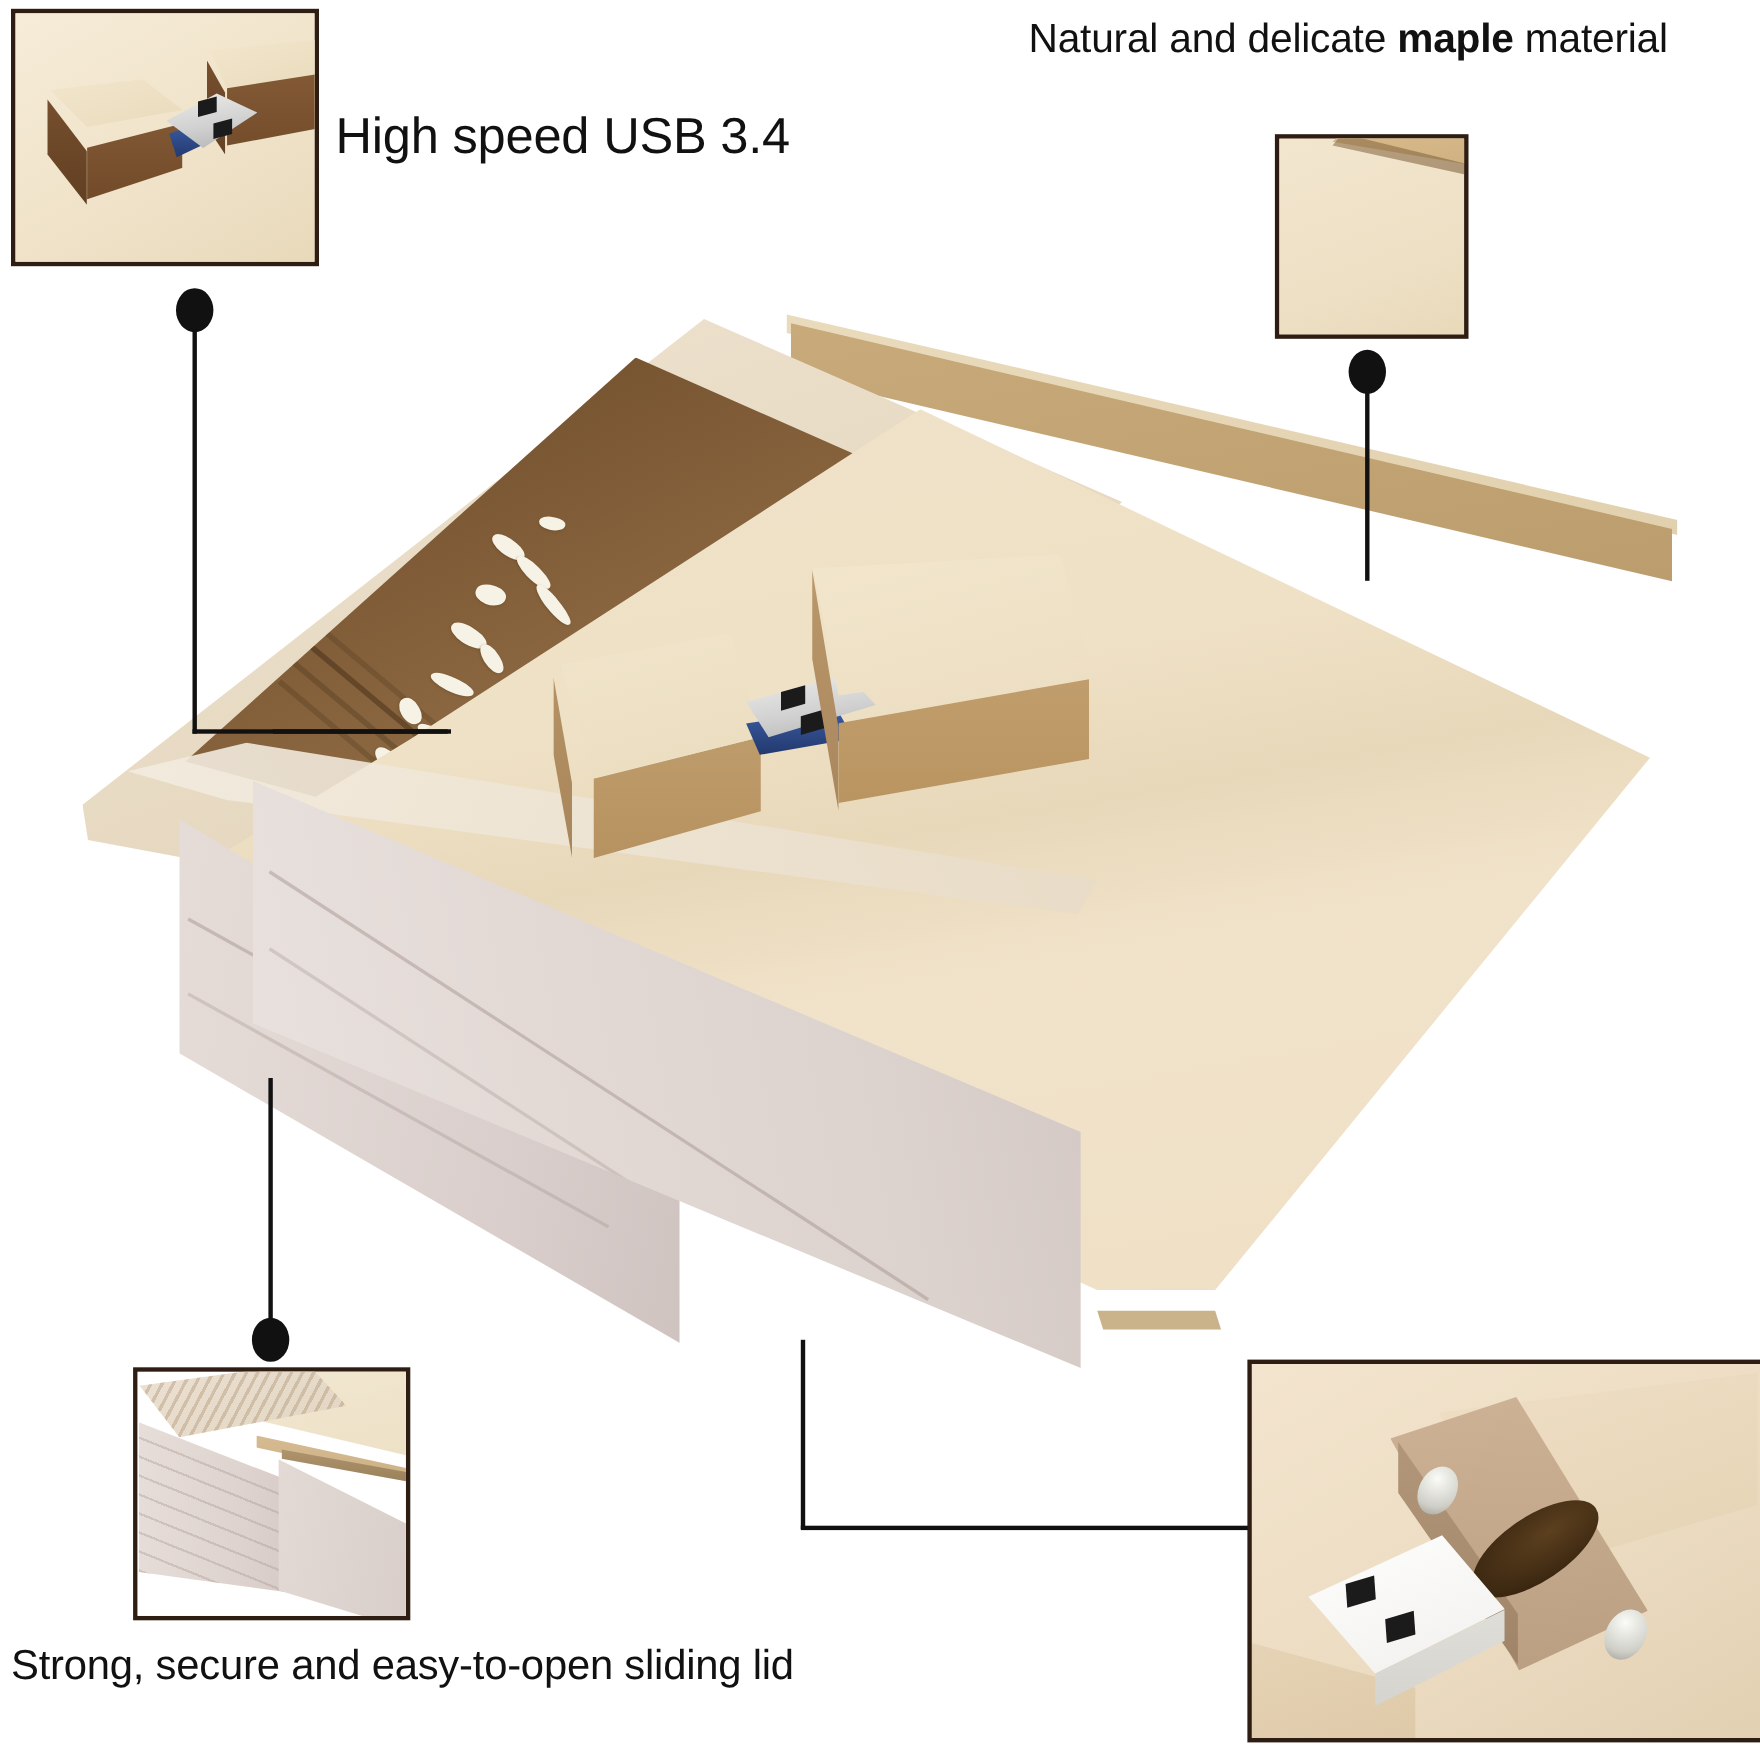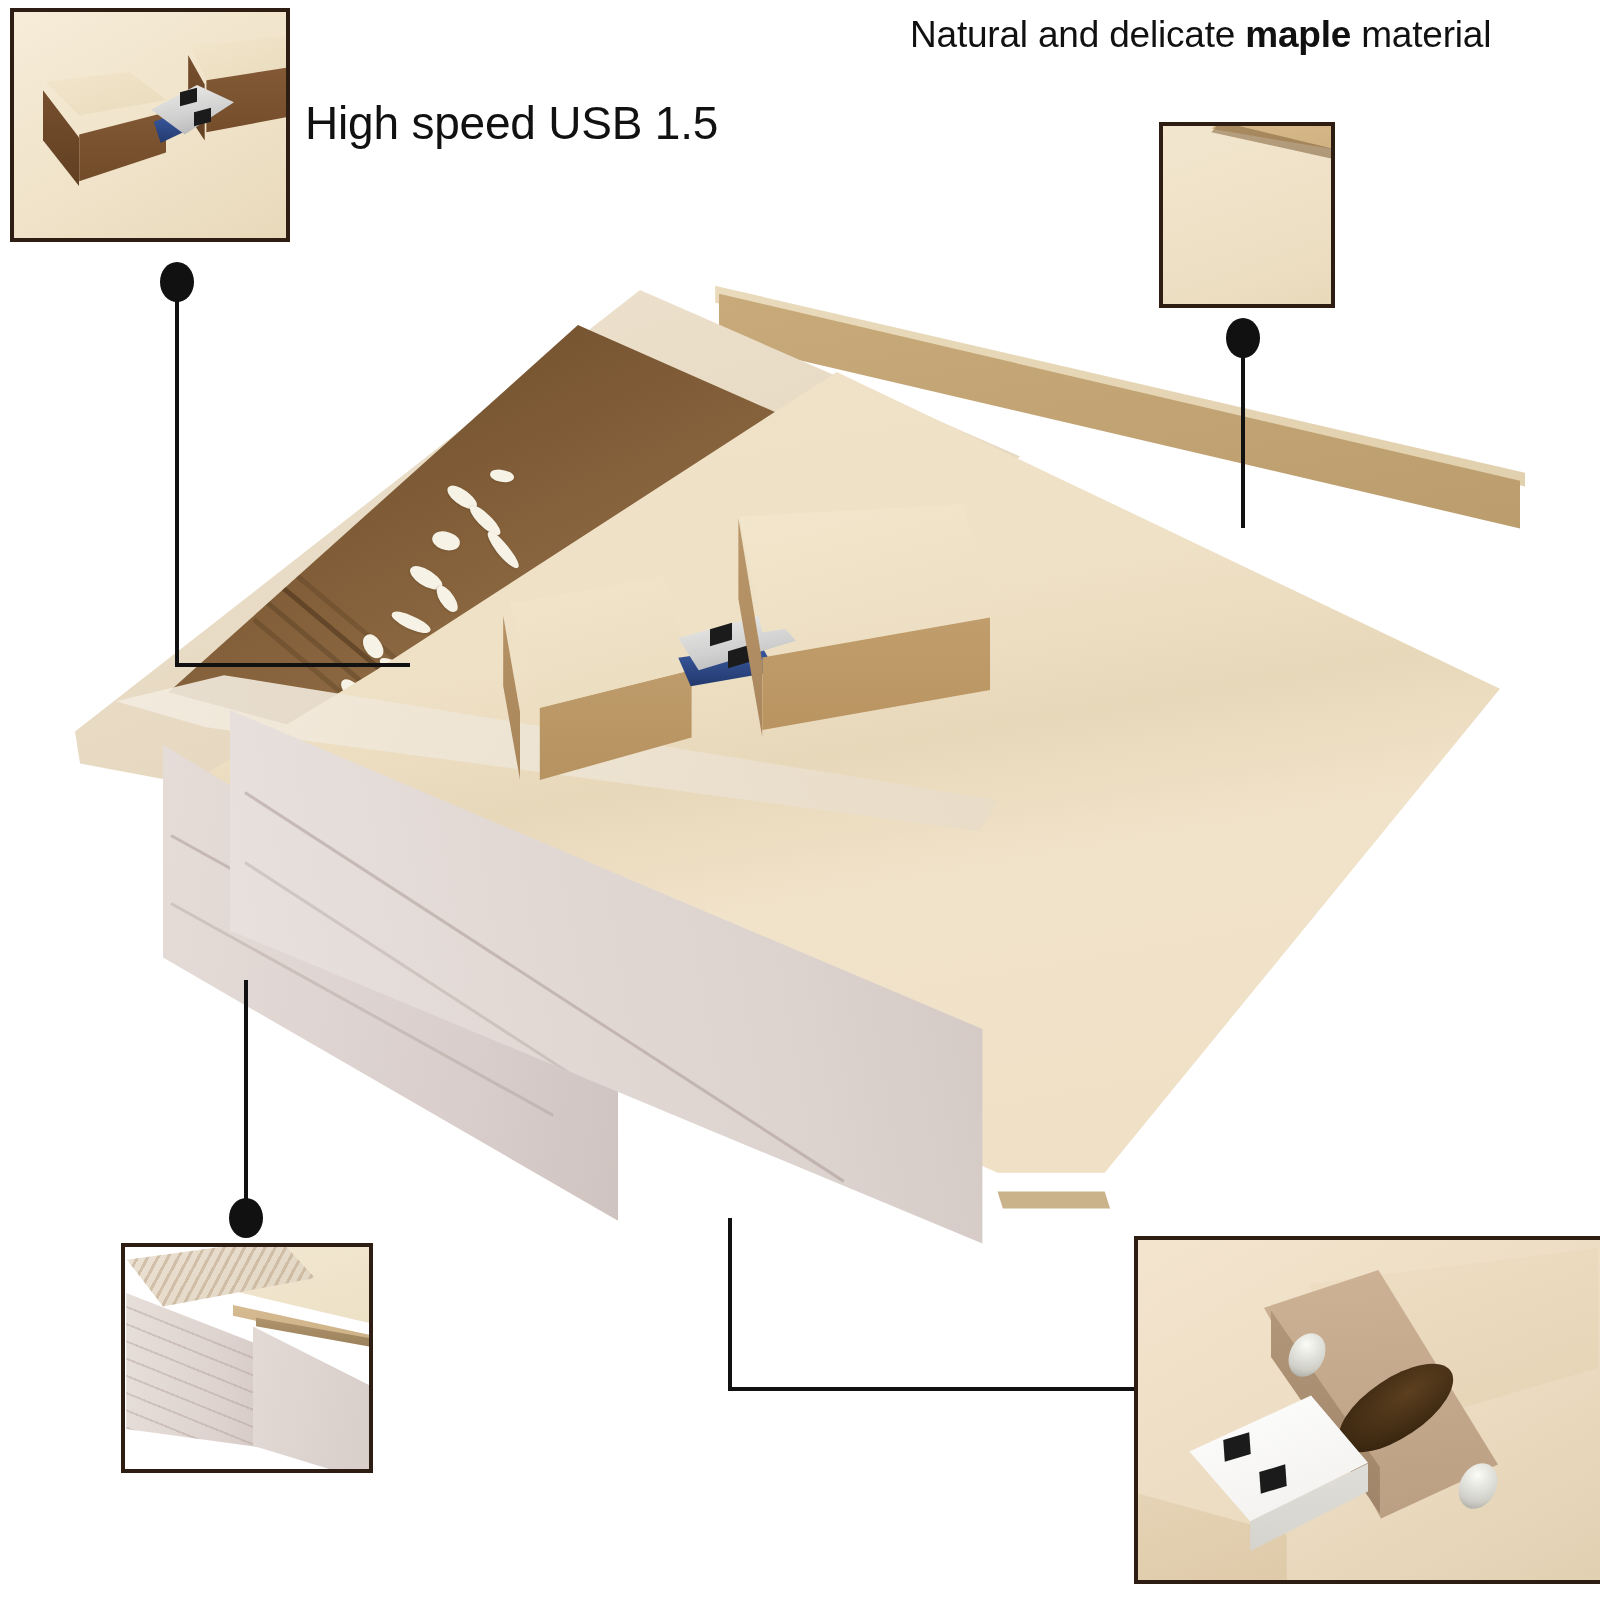--- a/index.html
+++ b/index.html
@@ -3,21 +3,21 @@
 <meta charset="utf-8">
 <style>
   html,body{margin:0;padding:0;background:#ffffff;}
   body{width:1600px;height:1600px;overflow:hidden;font-family:"Liberation Sans",sans-serif;}
   #stage{position:relative;width:1600px;height:1600px;background:#fff;}
 
   
   .caption{position:absolute;color:#111;font-family:"Liberation Sans",sans-serif;
            font-weight:400;letter-spacing:-0.2px;white-space:nowrap;}
   .caption b{font-weight:700;}
-  #cap-maple{top:14px;left:910px;font-size:37px;}
+  #cap-maple{top:14px;left:935px;font-size:37px;}
   #cap-usb{top:96px;left:305px;font-size:46px;}
   #cap-magnet{top:1145px;left:1155px;font-size:38px;}
   #cap-lid{top:1493px;left:10px;font-size:38px;}
 
   
   .dot{position:absolute;background:#111;border-radius:50%;}
   .vline{position:absolute;background:#111;width:4px;}
   .hline{position:absolute;background:#111;height:4px;}
 
   
@@ -197,27 +197,28 @@
       <div class="plug-metal" style="left:608px;top:340px;width:128px;height:70px;clip-path:polygon(8% 40%,80% 4%,100% 44%,24% 86%);"></div>
       <div class="plug-hole" style="left:650px;top:356px;width:22px;height:17px;transform:skewY(-16deg);"></div>
       <div class="plug-hole" style="left:668px;top:378px;width:22px;height:17px;transform:skewY(-16deg);"></div>
 
       <div id="usb-body-left"></div>
       <div id="usb-body-side"></div>
       <div id="usb-body"></div>
     </div>
   </div>
 
-  <div class="caption" id="cap-usb">High speed USB 1.5</div>
+  <div class="caption" id="cap-usb">High speed USB 3.4</div>
 
   <div class="caption" id="cap-maple">
     <span>Natural and delicate </span><b>maple</b><span> material</span>
   </div>
 
 
+  <div class="caption" id="cap-lid">Strong, secure and easy-to-open sliding lid</div>
 
   <div class="dot" style="left:160px;top:262px;width:34px;height:40px;"></div>
   <div class="vline" style="left:175px;top:295px;height:372px;"></div>
   <div class="hline" style="left:175px;top:663px;width:232px;"></div>
   <div class="hline" style="left:248px;top:663px;width:162px;"></div>
 
   <div class="dot" style="left:1226px;top:318px;width:34px;height:40px;"></div>
   <div class="vline" style="left:1241px;top:352px;height:176px;"></div>
 
   <div class="vline" style="left:244px;top:980px;height:232px;"></div>

